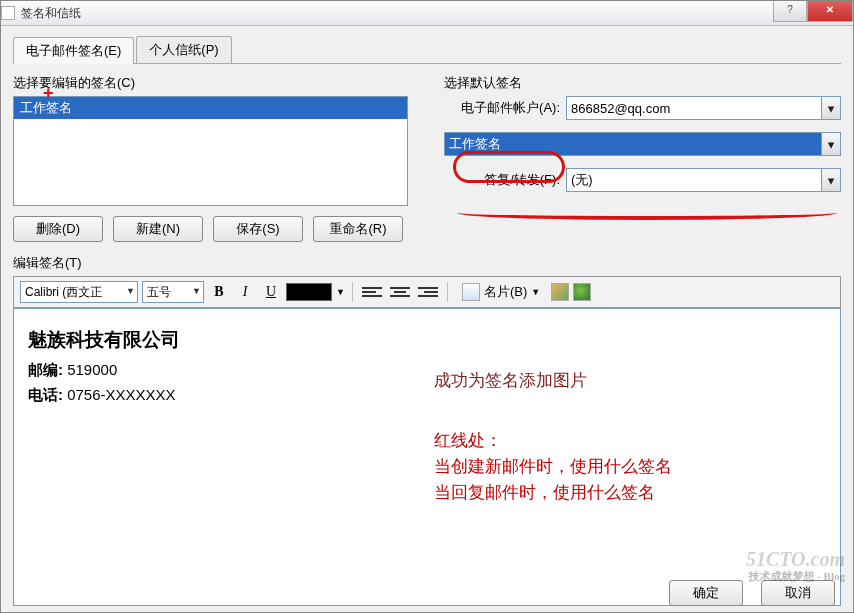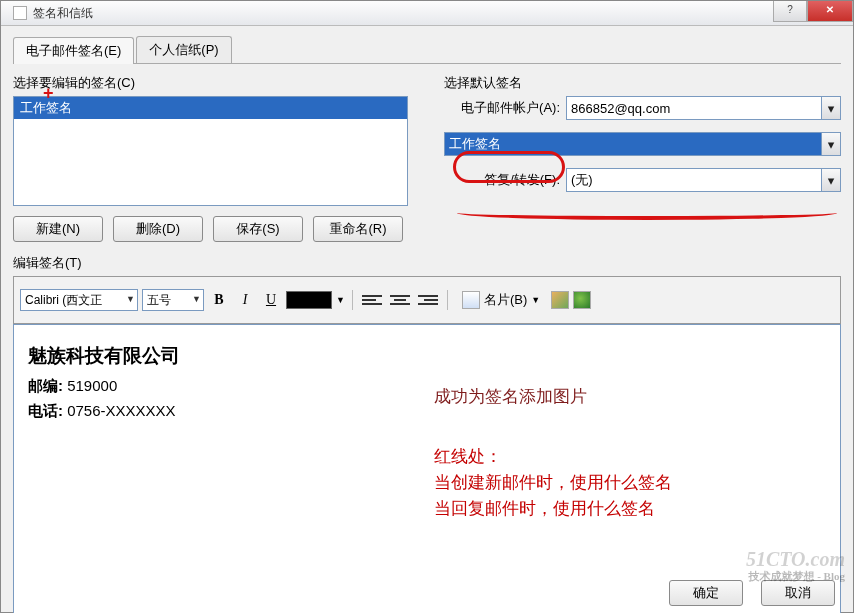--- a/index.html
+++ b/index.html
@@ -19,21 +19,21 @@
     width: 852px;
     height: 611px;
     position: relative;
   }
   .titlebar {
     height: 24px;
     background: linear-gradient(to bottom, #fdfdfd, #e6e8ec);
     border-bottom: 1px solid #bbb;
     display: flex;
     align-items: center;
-    padding-left: 12px;
+    padding-left: 0;
     font-size: 12px;
     color: #333;
     position: relative;
   }
   .title-icon {
     width: 12px; height: 12px;
     background: #fff;
     border: 1px solid #aaa;
     margin-right: 6px;
   }
@@ -142,21 +142,21 @@
     width:18px;
     background: linear-gradient(to bottom,#f8f8f8,#dcdde0);
     border-left:1px solid #7a9ac0;
     display:flex; align-items:center; justify-content:center;
     color:#222;
   }
   .editor-label { margin-top: 12px; font-size: 13px; }
   .toolbar {
     border: 1px solid #999;
     background: #f2f2f2;
-    padding: 12px 6px;
+    padding: 4px 6px;
     display: flex;
     align-items: center;
     gap: 4px;
     margin-top: 4px;
   }
   .tb-combo {
     height: 20px;
     border: 1px solid #7a9ac0;
     background:#fff;
     font-size:12px;
@@ -259,22 +259,22 @@
       <div class="tab">个人信纸(P)</div>
     </div>
 
     <div class="row">
       <div class="left-col">
         <div class="group-label">选择要编辑的签名(C)</div>
         <div class="listbox">
           <div class="list-item">工作签名</div>
         </div>
         <div class="btn-row">
+          <div class="btn">删除(D)</div>
           <div class="btn">新建(N)</div>
-          <div class="btn">删除(D)</div>
           <div class="btn">保存(S)</div>
           <div class="btn">重命名(R)</div>
         </div>
       </div>
 
       <div class="right-col">
         <div class="group-label">选择默认签名</div>
         <div class="field-row">
           <div class="field-label">电子邮件帐户(A):</div>
           <div class="combo">

